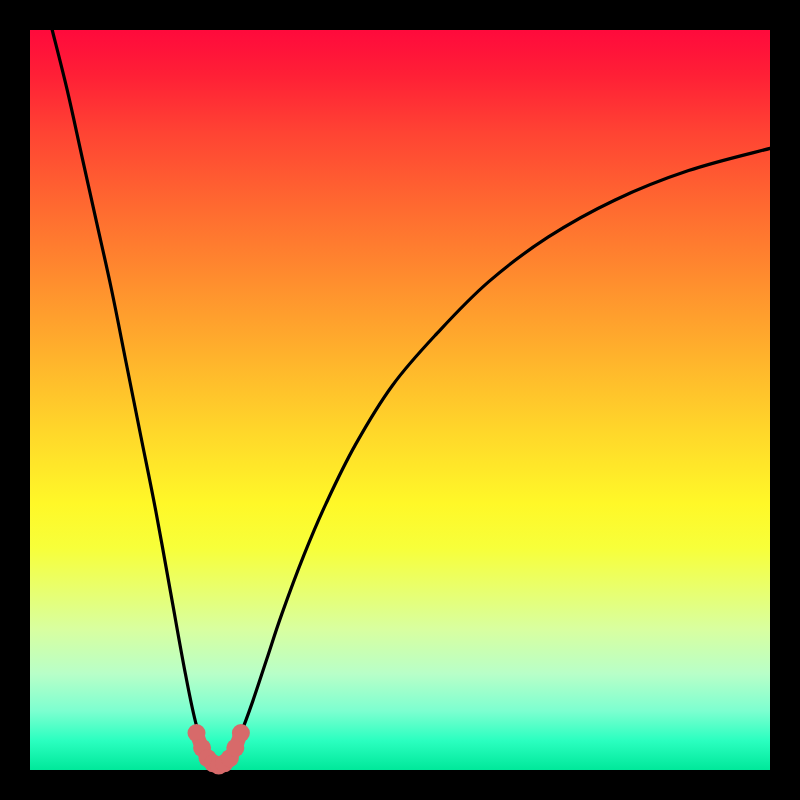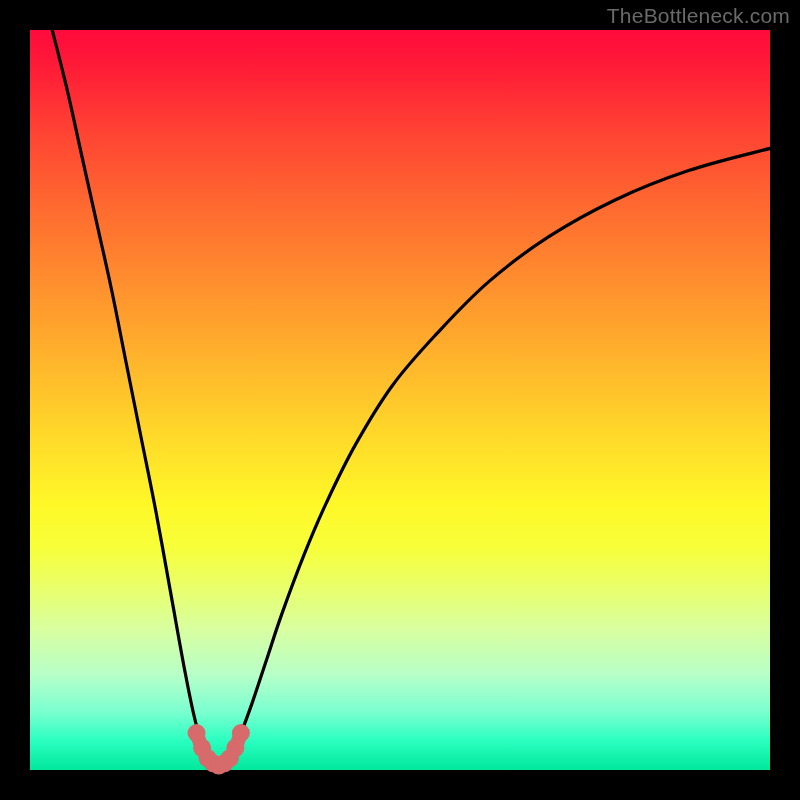--- a/index.html
+++ b/index.html
@@ -60,21 +60,20 @@
     width: 740px;
     height: 740px;
     overflow: visible;
   }
 </style>
 </head>
 <body>
 
 <div class="frame">
 
-  <div class="watermark">TheBottleneck.com</div>
 
   <div class="plot">
     <svg class="curve" viewBox="0 0 740 740">
       <path id="left-path" stroke="#000" stroke-width="3.2" fill="none" stroke-linecap="round" d="M 22.2 0 C 24.864 10.655999999999988, 31.672 36.55599999999992, 37 59.19999999999993 C 42.328 81.84399999999994, 46.47200000000001 101.82400000000007, 51.800000000000004 125.80000000000007 C 57.128 149.77600000000007, 61.27199999999999 168.42399999999998, 66.6 192.39999999999998 C 71.928 216.37599999999998, 76.072 233.692, 81.4 259 C 86.72800000000001 284.308, 90.872 306.35999999999996, 96.2 332.99999999999994 C 101.528 359.63999999999993, 105.672 380.36, 111 407 C 116.328 433.64, 120.47200000000001 453.028, 125.80000000000001 481 C 131.12800000000001 508.972, 135.272 533.096, 140.6 562.4 C 145.928 591.704, 150.738 619.824, 155.4 643.8 C 160.062 667.776, 162.504 680.948, 166.5 695.6 C 170.496 710.2520000000001, 173.60399999999998 717.874, 177.6 725.2 C 181.596 732.5260000000001, 186.70200000000003 734.302, 188.70000000000002 736.3"></path>
       <path id="right-path" stroke="#000" stroke-width="3.2" fill="none" stroke-linecap="round" d="M 188.70000000000002 736.3 C 190.698 734.302, 195.80400000000003 731.1940000000001, 199.8 725.2 C 203.796 719.206, 206.90399999999997 712.3240000000001, 210.89999999999998 703 C 214.896 693.6759999999999, 217.338 686.72, 222 673.4 C 226.662 660.0799999999999, 231.472 644.984, 236.8 629 C 242.12800000000001 613.016, 244.94000000000003 603.248, 251.60000000000002 584.6 C 258.26000000000005 565.952, 265.808 545.38, 273.8 525.4 C 281.79200000000003 505.41999999999996, 286.676 493.58000000000004, 296 473.6 C 305.324 453.62, 313.612 435.712, 325.6 414.4 C 337.588 393.08799999999997, 347.948 375.17999999999995, 362.59999999999997 355.2 C 377.25199999999995 335.22, 389.684 322.04800000000006, 407.00000000000006 303.40000000000003 C 424.3160000000001 284.752, 438.82000000000005 268.91599999999994, 458.8 251.59999999999997 C 478.78 234.28399999999996, 495.356 221.85200000000006, 518 207.20000000000005 C 540.644 192.54800000000003, 559.292 182.18799999999996, 584.6 170.19999999999993 C 609.908 158.2119999999999, 630.628 149.9239999999999, 658.6 140.5999999999999 C 686.572 131.27599999999993, 725.348 122.39599999999996, 740 118.39999999999998"></path>
       <path id="valley-line" stroke="#d76a6a" stroke-width="14" fill="none" stroke-linecap="round" stroke-linejoin="round" d="M 166.5 703 C 167.499 705.664, 170.05200000000002 713.2711999999999, 172.05 717.8 C 174.048 722.3288, 175.602 725.3628, 177.6 728.16 C 179.59799999999998 730.9572, 181.15200000000002 732.008, 183.15 733.34 C 185.148 734.672, 186.70200000000003 735.56, 188.70000000000002 735.56 C 190.698 735.56, 192.252 734.672, 194.25 733.34 C 196.248 732.008, 197.80200000000002 730.9572, 199.8 728.16 C 201.798 725.3628, 203.35200000000003 722.3288, 205.35000000000002 717.8 C 207.348 713.2711999999999, 209.90099999999998 705.664, 210.89999999999998 703"></path>
       <g id="valley-dots">
           <circle cx="166.5" cy="703" r="9" fill="#d76a6a"></circle>
           <circle cx="172.05" cy="717.8" r="9" fill="#d76a6a"></circle>
           <circle cx="177.6" cy="728.16" r="9" fill="#d76a6a"></circle>

